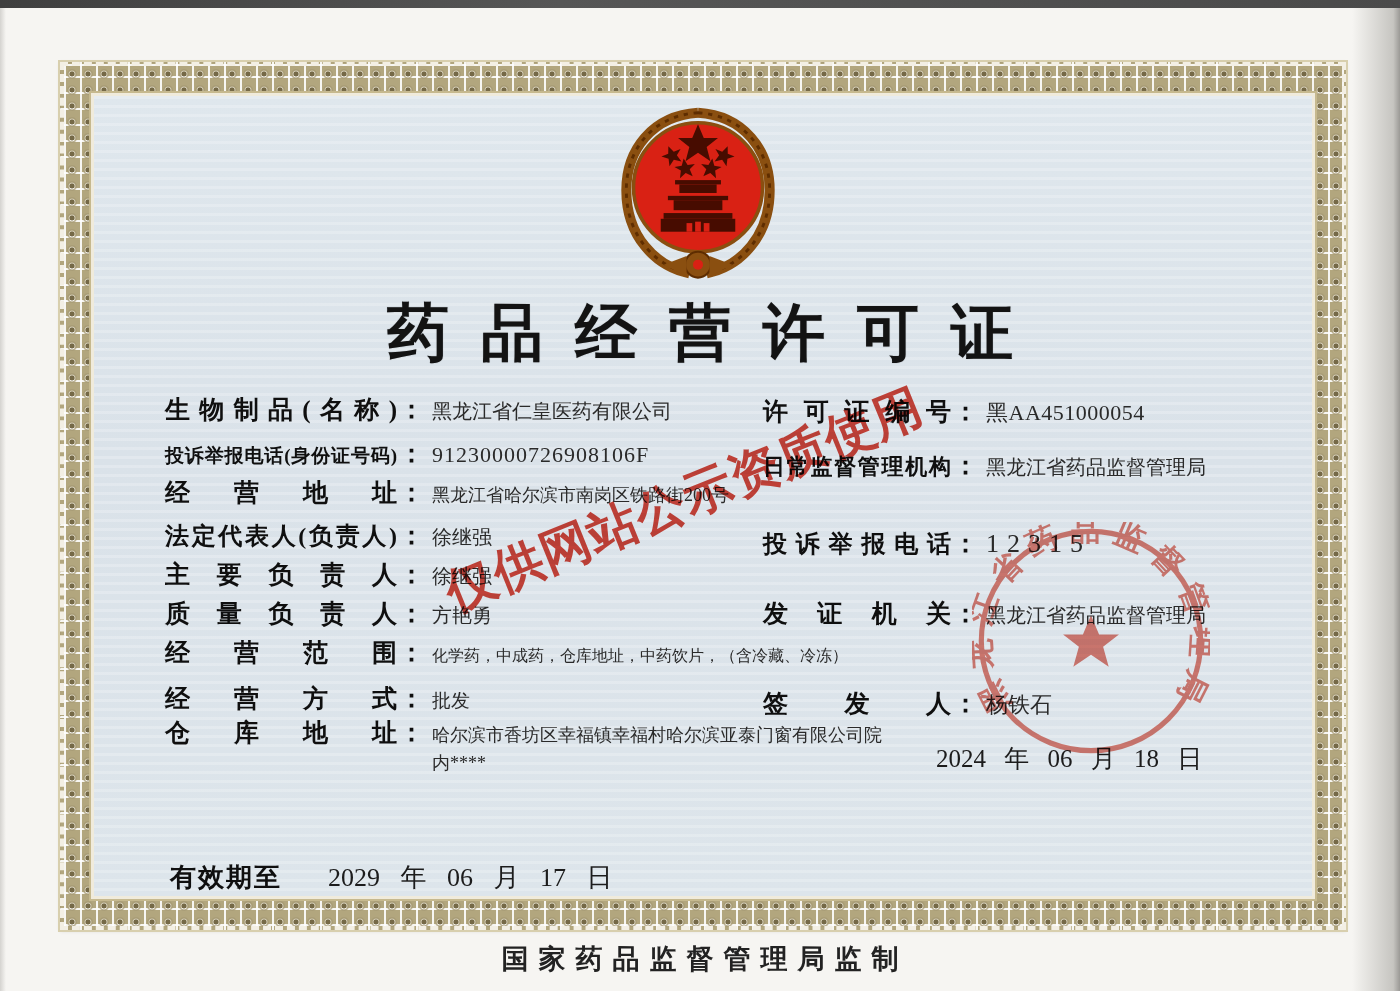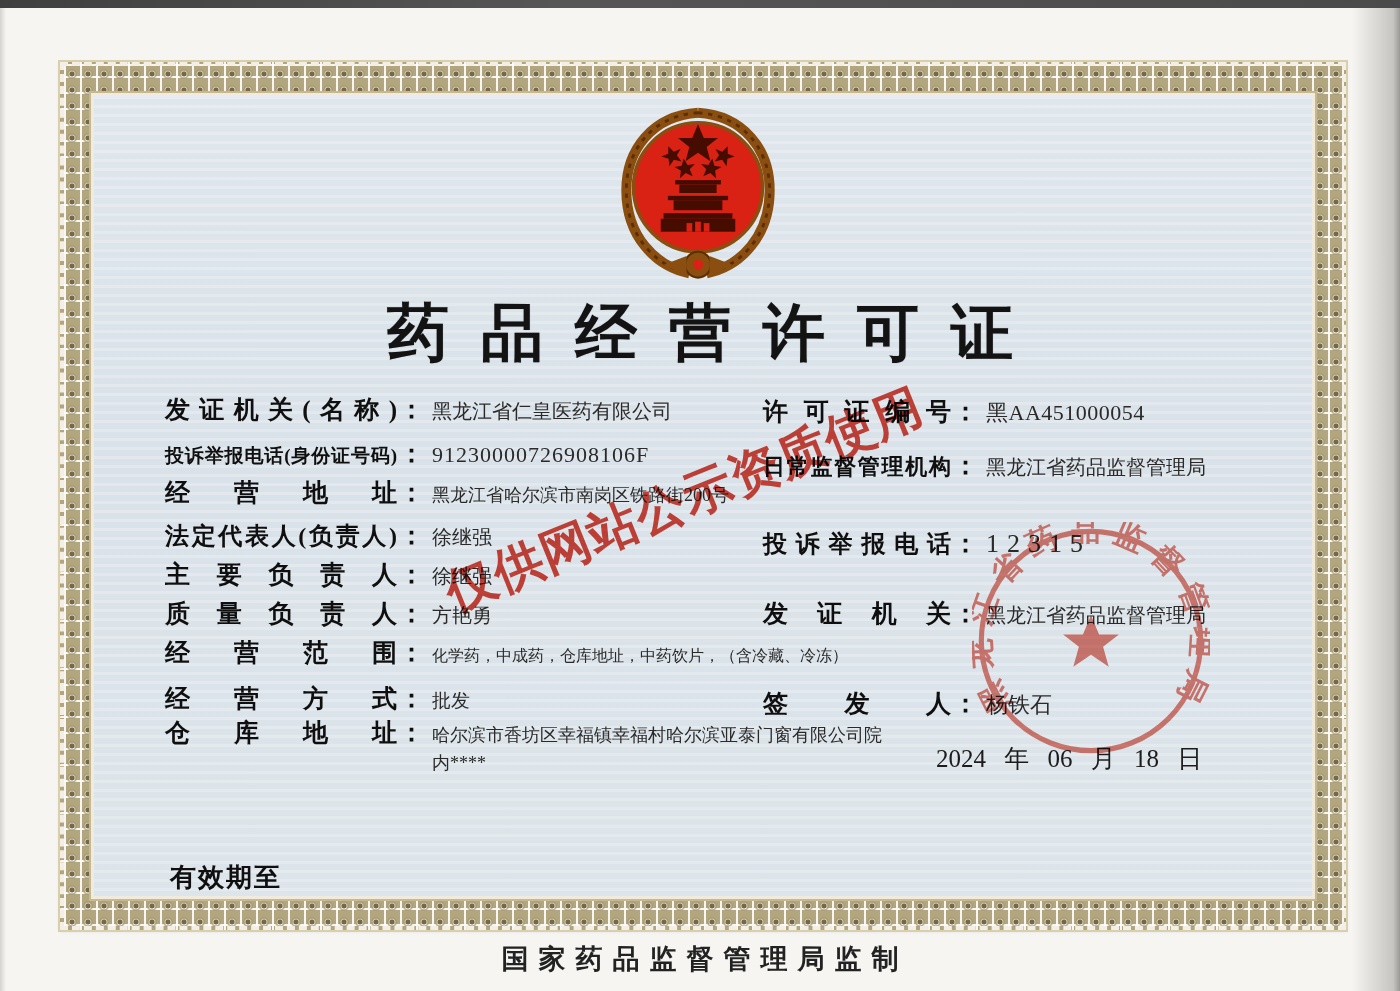--- a/index.html
+++ b/index.html
@@ -148,21 +148,21 @@
 
   <circle cx="60" cy="112" r="9" fill="#8a4f10" stroke="#5e2d00" stroke-width="1.5"></circle>
   <circle cx="60" cy="112" r="3.5" fill="#d92114"></circle>
   <polygon points="36,112 52,120 52,106" fill="#8a4f10"></polygon>
   <polygon points="84,112 68,120 68,106" fill="#8a4f10"></polygon>
 </svg>
 
 <div class="cert-title">药品经营许可证</div>
 
 <div class="row col-left L1">
-  <span class="lab">发证机关(名称)</span>
+  <span class="lab">生物制品(名称)</span>
     <span class="colon">：</span>
     <span class="val">黑龙江省仁皇医药有限公司</span>
 </div>
 <div class="row col-left L2">
   <span class="lab">投诉举报电话(身份证号码)</span>
     <span class="colon">：</span>
     <span class="val">91230000726908106F</span>
 </div>
 <div class="row col-left L3">
   <span class="lab">经营地址</span>
@@ -223,20 +223,21 @@
 <div class="row col-right R5">
   <span class="lab">签发人</span>
     <span class="colon">：</span>
     <span class="val">杨铁石</span>
 </div>
 
 <div class="issue-date">2024 年 06 月 18 日</div>
 
 <div class="validity">
   <span class="vlab">有效期至</span>
+  <span class="vdate">2029 年 06 月 17 日</span>
 </div>
 
 <div class="footer">国家药品监督管理局监制</div>
 
 <svg class="seal" viewBox="0 0 230 230">
   <circle cx="115" cy="115" r="106" fill="none" stroke="#dd6a5c" stroke-width="5"></circle>
   <defs>
     <path id="sealArc" d="M 30,164 A 98,98 0 1 1 200,164" fill="none"></path>
   </defs>
   <text font-size="29" fill="#dc685c" letter-spacing="11" font-weight="bold" font-family="'Liberation Serif','DejaVu Serif',serif">

